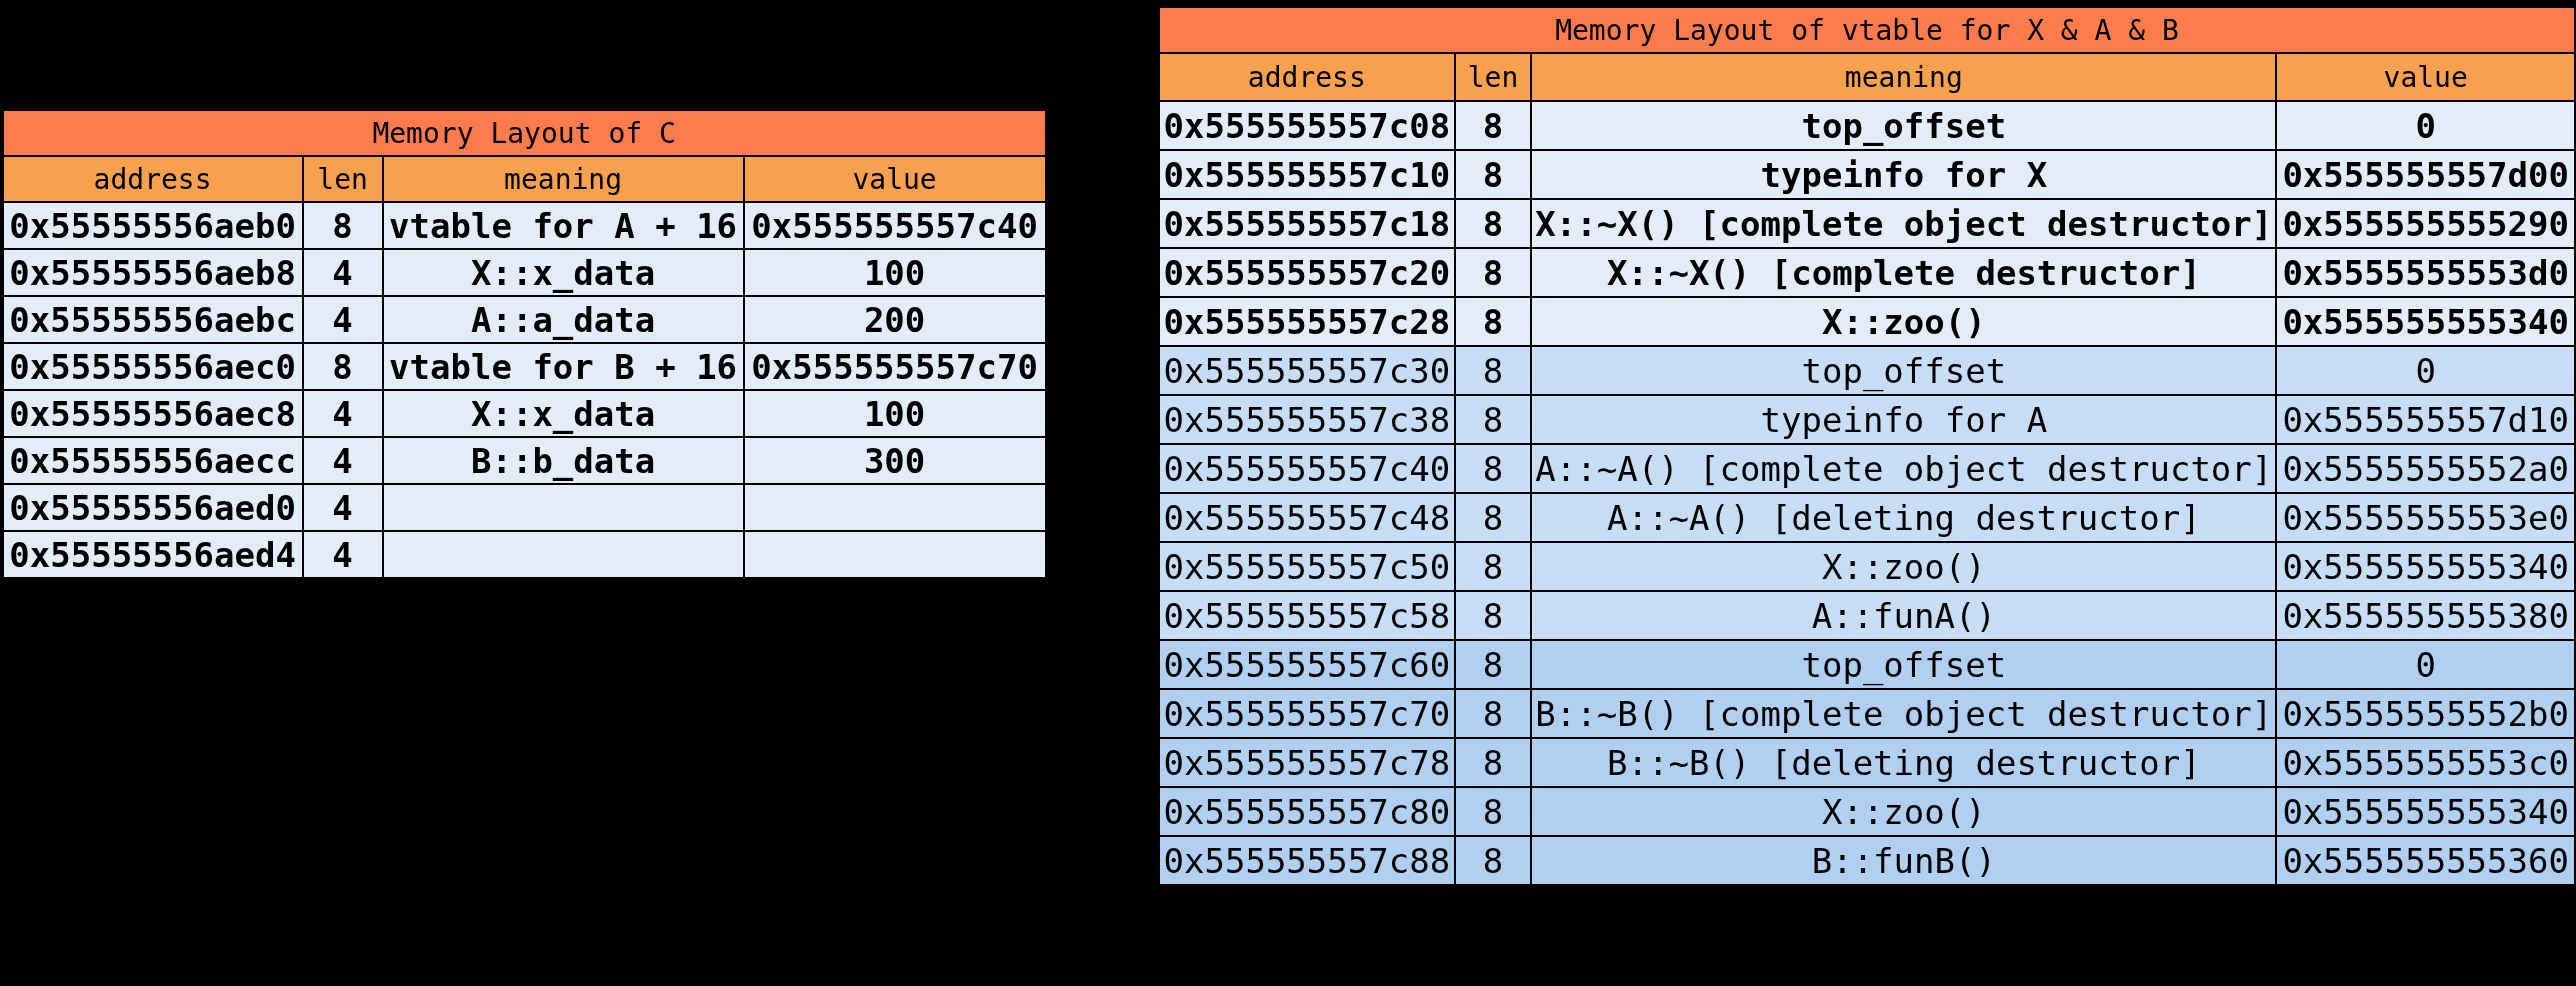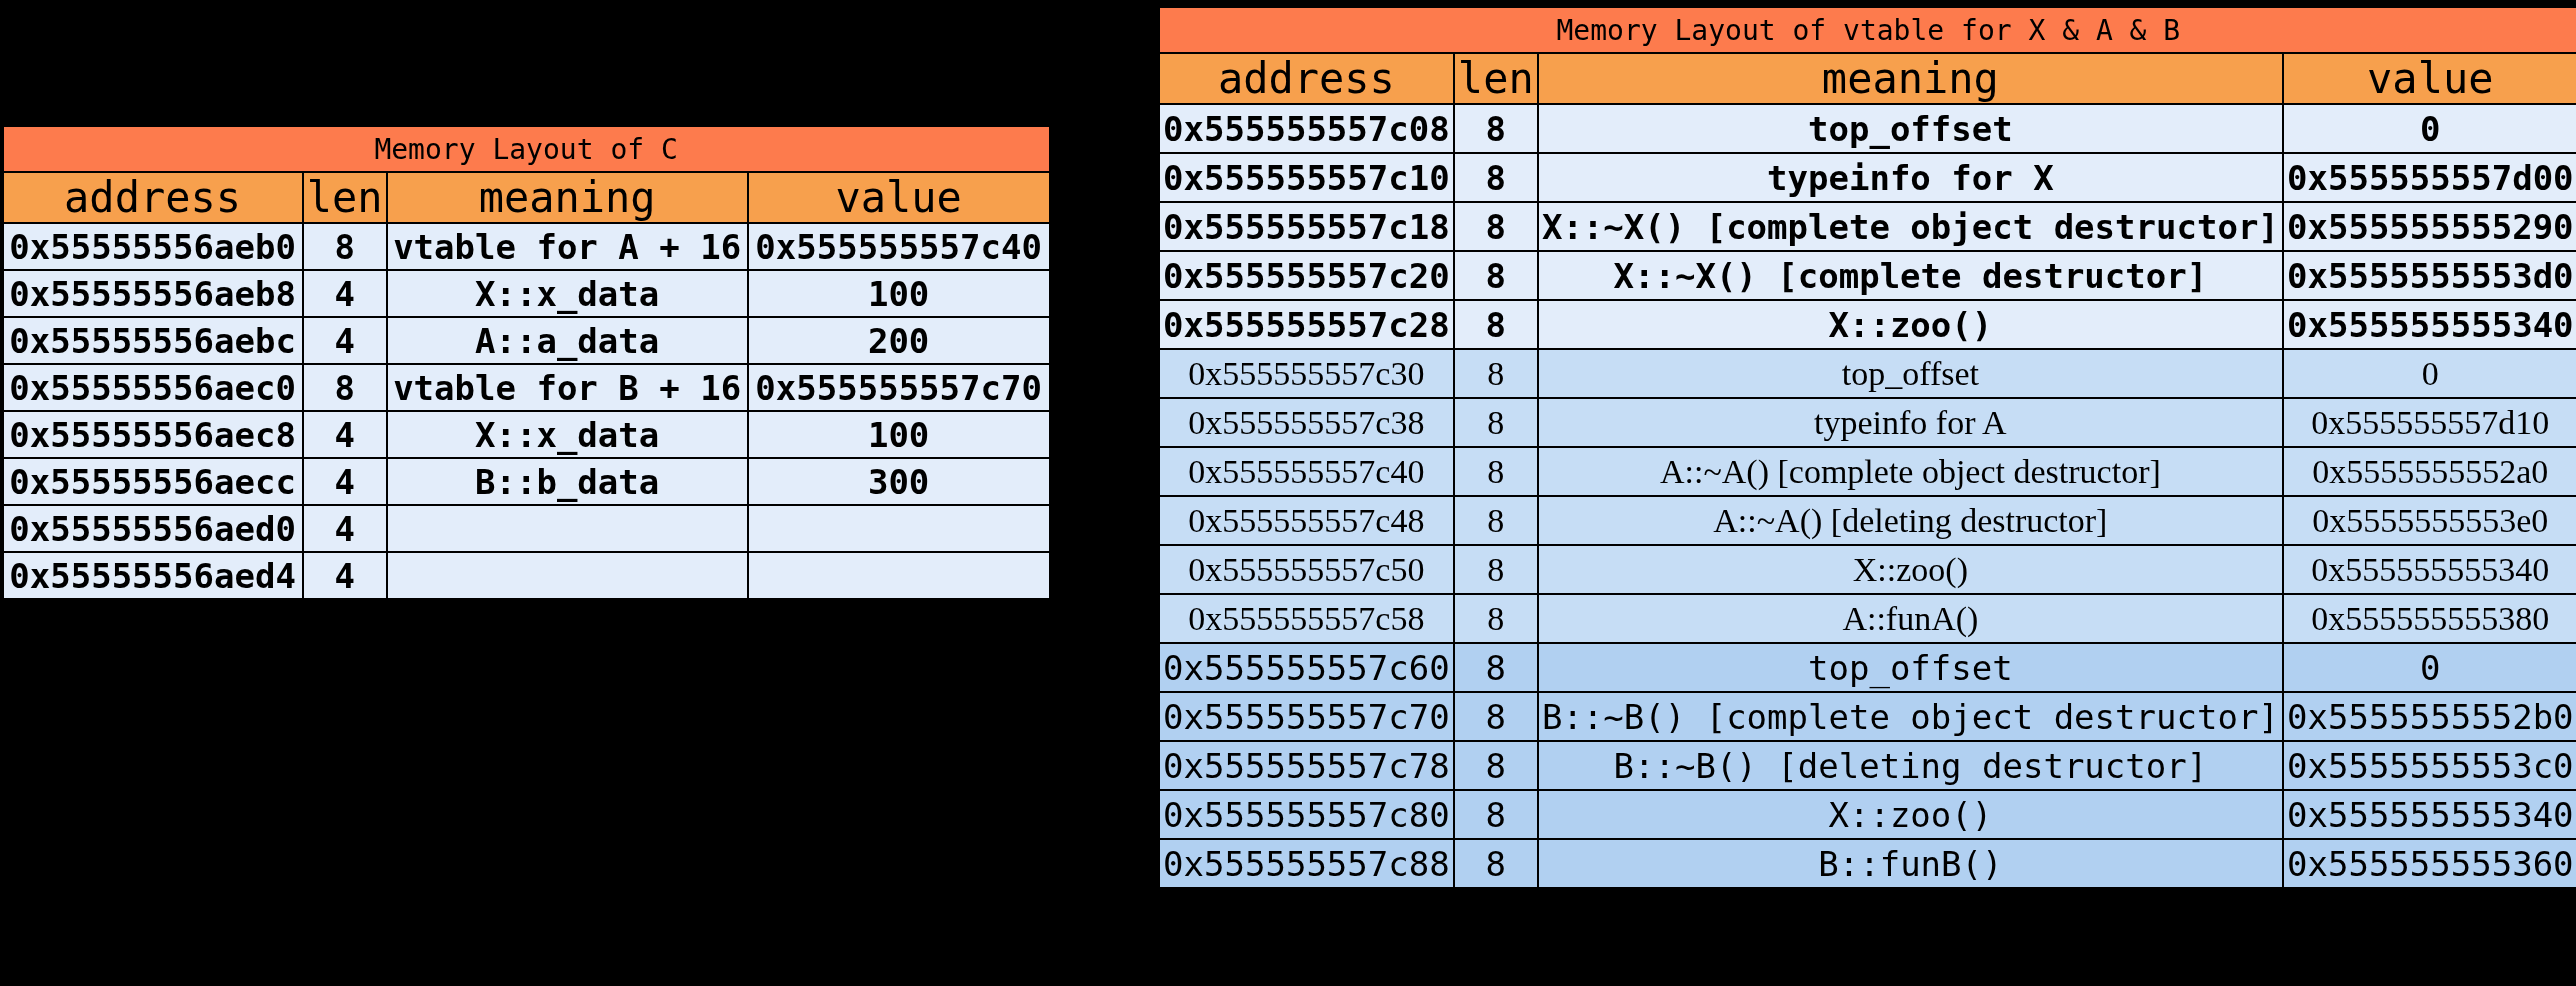--- a/index.html
+++ b/index.html
@@ -11,21 +11,21 @@
     overflow: hidden;
     font-family: "DejaVu Sans Mono", "Liberation Mono", monospace;
   }
   .canvas {
     position: relative;
     width: 2576px;
     height: 987px;
     background: var(--background, #000);
   }
   .memtable { position: absolute; }
-  #table-0 { left: 1.6px;    top: 109px; margin-top: 16px; }
+  #table-0 { left: 1.6px;    top: 109px; }
   #table-1 { left: 1158px; top: 6.2px; }
 
   table {
     border-collapse: collapse;
     table-layout: fixed;
     border: 2.3px solid var(--border, #000);
   }
   th, td {
     border: 2.3px solid var(--border, #000);
     text-align: center;
@@ -36,30 +36,30 @@
     white-space: nowrap;
     overflow: hidden;
   }
   .title-cell {
     background: var(--title-bg, #fd7b4d);
     font-size: 28px;
     height: 44px;
   }
   th.hdr {
     background: var(--header-bg, #f7a04d);
-    font-size: 42px;
+    font-size: 28px;
   }
   #table-0 th.hdr { height: 44px; }
   #table-1 th.hdr { height: 46px; }
   td { font-size: 34px; }
   #table-0 td { height: 45px; }
   #table-1 td { height: 47px; }
 
   tr.row-light  td { background: var(--row-light,  #e3edfa); font-weight: bold; }
-  tr.row-medium td { background: var(--row-medium, #c6ddf5); font-family: Liberation Serif, serif; }
+  tr.row-medium td { background: var(--row-medium, #c6ddf5); }
   tr.row-dark   td { background: var(--row-dark,   #b1d0f1); margin-left: 32px; }
 </style>
 </head>
 <body>
 
 <div class="canvas">
 
   <section class="memtable" id="table-0">
     <table>
       <colgroup>

